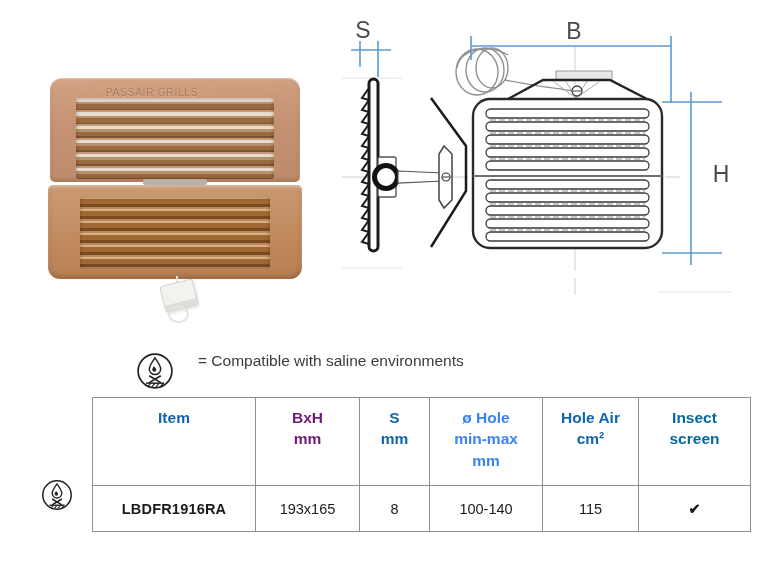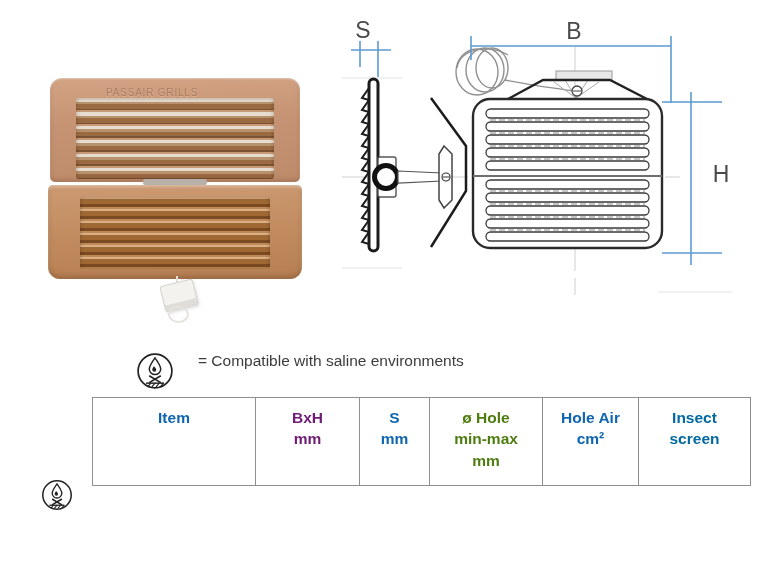--- a/index.html
+++ b/index.html
@@ -231,30 +231,38 @@
         <div>Item</div>
       </th>
       <th style="color:#701a75">
         <div>BxH</div>
           <div>mm</div>
       </th>
       <th style="color:#0f65b0">
         <div>S</div>
           <div>mm</div>
       </th>
-      <th style="color:#4d7c0f">
+      <th style="color:#3b82f6">
         <div>ø Hole</div>
           <div>min-max</div>
           <div>mm</div>
       </th>
       <th style="color:#0f65b0">
         <div>Hole Air</div>
           <div>cm²</div>
       </th>
       <th style="color:#0369a1">
         <div>Insect</div>
           <div>screen</div>
       </th>
     </tr>
   </thead>
   <tbody>
+    <tr>
+      <td class="item-cell">LBDFR1916RA</td>
+      <td>193x165</td>
+      <td>8</td>
+      <td>100-140</td>
+      <td>115</td>
+      <td class="check-cell">✔</td>
+    </tr>
   </tbody>
 </table>
 
 </body></html>

